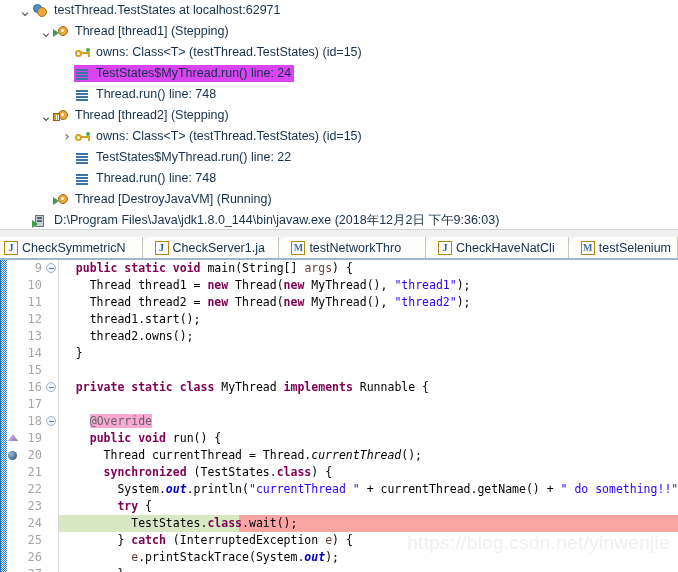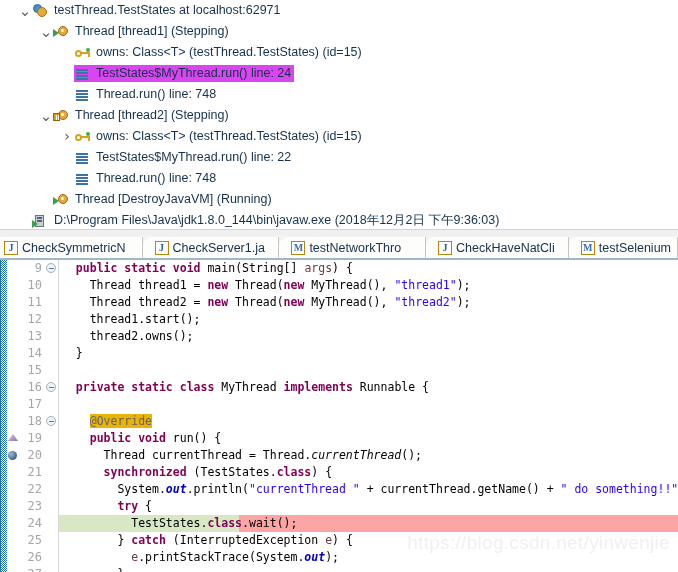--- a/index.html
+++ b/index.html
@@ -362,21 +362,21 @@
     left: 0; top: 0;
     height: 17px;
     background: #d8e8c4;
   }
   .cline .txt { position: relative; }
 
   
   .kw   { color: #7f0055; font-weight: bold; }
   .plain{ color: #000000; }
   .str  { color: #2a00ff; }
-  .ann  { color: #646464; background: #eab308; }
+  .ann  { color: #646464; background: #f9a8d4; }
   .stat { color: #0000c0; font-style: italic; font-weight: bold; }
   .mi   { color: #000000; font-style: italic; }
   .par  { color: #6a3e3e; text-align: right; }
 
   
   #watermark {
     position: absolute;
     right: 8px;
     bottom: 18px;
     font-size: 19px;

